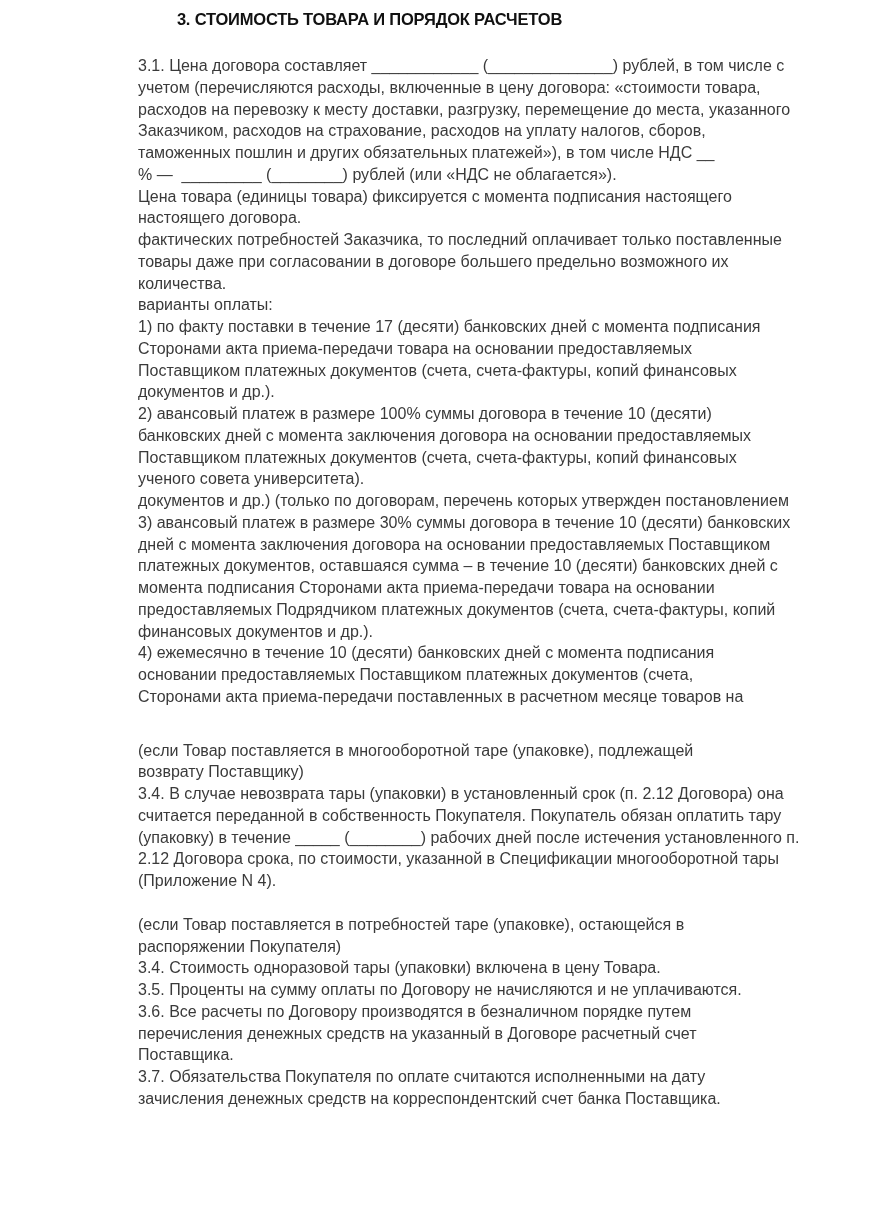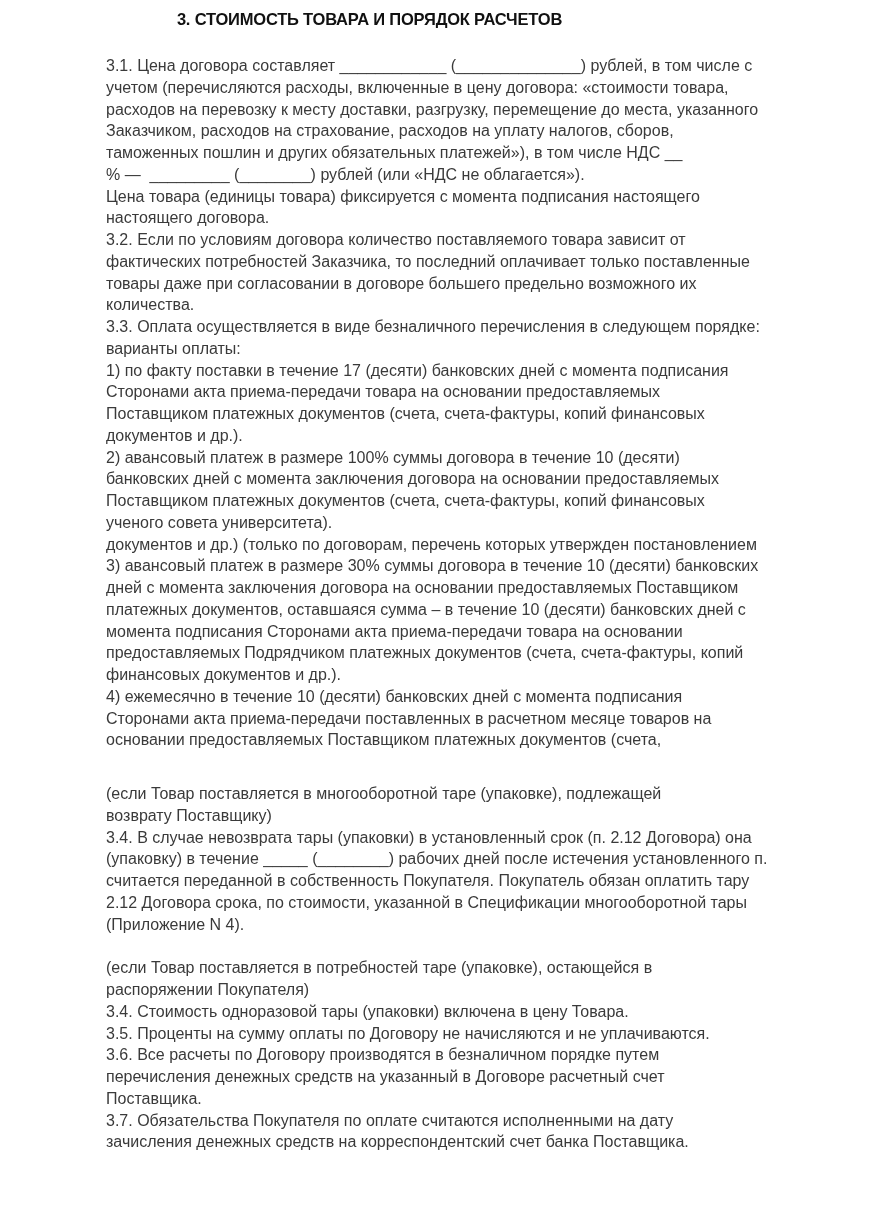--- a/index.html
+++ b/index.html
@@ -30,20 +30,21 @@
     top: 55px;
     left: 106px;
     width: 700px;
     color: #3a3a3a;
     font-size: 16px;
     line-height: 21.75px;
   }
   .line {
     white-space: pre;
     height: 21.75px;
+    margin-left: 32px;
   }
   .italic {
   }
   .gap-lg { height: 32px; }
   .gap-md { height: 22px; }
 </style>
 </head>
 <body>
 
 <div class="title">3. СТОИМОСТЬ ТОВАРА И ПОРЯДОК РАСЧЕТОВ</div>
@@ -52,57 +53,55 @@
 
   <div>
     <div class="line">3.1. Цена договора составляет ____________ (______________) рублей, в том числе с</div>
     <div class="line">учетом (перечисляются расходы, включенные в цену договора: «стоимости товара,</div>
     <div class="line">расходов на перевозку к месту доставки, разгрузку, перемещение до места, указанного</div>
     <div class="line">Заказчиком, расходов на страхование, расходов на уплату налогов, сборов,</div>
     <div class="line">таможенных пошлин и других обязательных платежей»), в том числе НДС __</div>
     <div class="line">% —  _________ (________) рублей (или «НДС не облагается»).</div>
     <div class="line">Цена товара (единицы товара) фиксируется с момента подписания настоящего</div>
     <div class="line">настоящего договора.</div>
-    <div class="line">3.2. Если по условиям договора количество поставляемого товара зависит от</div>
     <div class="line">фактических потребностей Заказчика, то последний оплачивает только поставленные</div>
     <div class="line">товары даже при согласовании в договоре большего предельно возможного их</div>
     <div class="line">количества.</div>
-    <div class="line">3.3. Оплата осуществляется в виде безналичного перечисления в следующем порядке:</div>
     <div class="line">варианты оплаты:</div>
     <div class="line">1) по факту поставки в течение 17 (десяти) банковских дней с момента подписания</div>
     <div class="line">Сторонами акта приема-передачи товара на основании предоставляемых</div>
     <div class="line">Поставщиком платежных документов (счета, счета-фактуры, копий финансовых</div>
     <div class="line">документов и др.).</div>
     <div class="line">2) авансовый платеж в размере 100% суммы договора в течение 10 (десяти)</div>
     <div class="line">банковских дней с момента заключения договора на основании предоставляемых</div>
     <div class="line">Поставщиком платежных документов (счета, счета-фактуры, копий финансовых</div>
     <div class="line">ученого совета университета).</div>
     <div class="line">документов и др.) (только по договорам, перечень которых утвержден постановлением</div>
     <div class="line">3) авансовый платеж в размере 30% суммы договора в течение 10 (десяти) банковских</div>
     <div class="line">дней с момента заключения договора на основании предоставляемых Поставщиком</div>
     <div class="line">платежных документов, оставшаяся сумма – в течение 10 (десяти) банковских дней с</div>
     <div class="line">момента подписания Сторонами акта приема-передачи товара на основании</div>
     <div class="line">предоставляемых Подрядчиком платежных документов (счета, счета-фактуры, копий</div>
     <div class="line">финансовых документов и др.).</div>
     <div class="line">4) ежемесячно в течение 10 (десяти) банковских дней с момента подписания</div>
+    <div class="line">основании предоставляемых Поставщиком платежных документов (счета,</div>
     <div class="line">Сторонами акта приема-передачи поставленных в расчетном месяце товаров на</div>
-    <div class="line">основании предоставляемых Поставщиком платежных документов (счета,</div>
   </div>
 
   <div class="gap-lg"></div>
 
   <div>
     <div class="line italic">(если Товар поставляется в многооборотной таре (упаковке), подлежащей</div>
     <div class="line italic">возврату Поставщику)</div>
   </div>
 
   <div>
     <div class="line">3.4. В случае невозврата тары (упаковки) в установленный срок (п. 2.12 Договора) она</div>
+    <div class="line">считается переданной в собственность Покупателя. Покупатель обязан оплатить тару</div>
     <div class="line">(упаковку) в течение _____ (________) рабочих дней после истечения установленного п.</div>
-    <div class="line">считается переданной в собственность Покупателя. Покупатель обязан оплатить тару</div>
     <div class="line">2.12 Договора срока, по стоимости, указанной в Спецификации многооборотной тары</div>
     <div class="line">(Приложение N 4).</div>
   </div>
 
   <div class="gap-md"></div>
 
   <div>
     <div class="line italic">(если Товар поставляется в потребностей таре (упаковке), остающейся в</div>
     <div class="line italic">распоряжении Покупателя)</div>
   </div>

